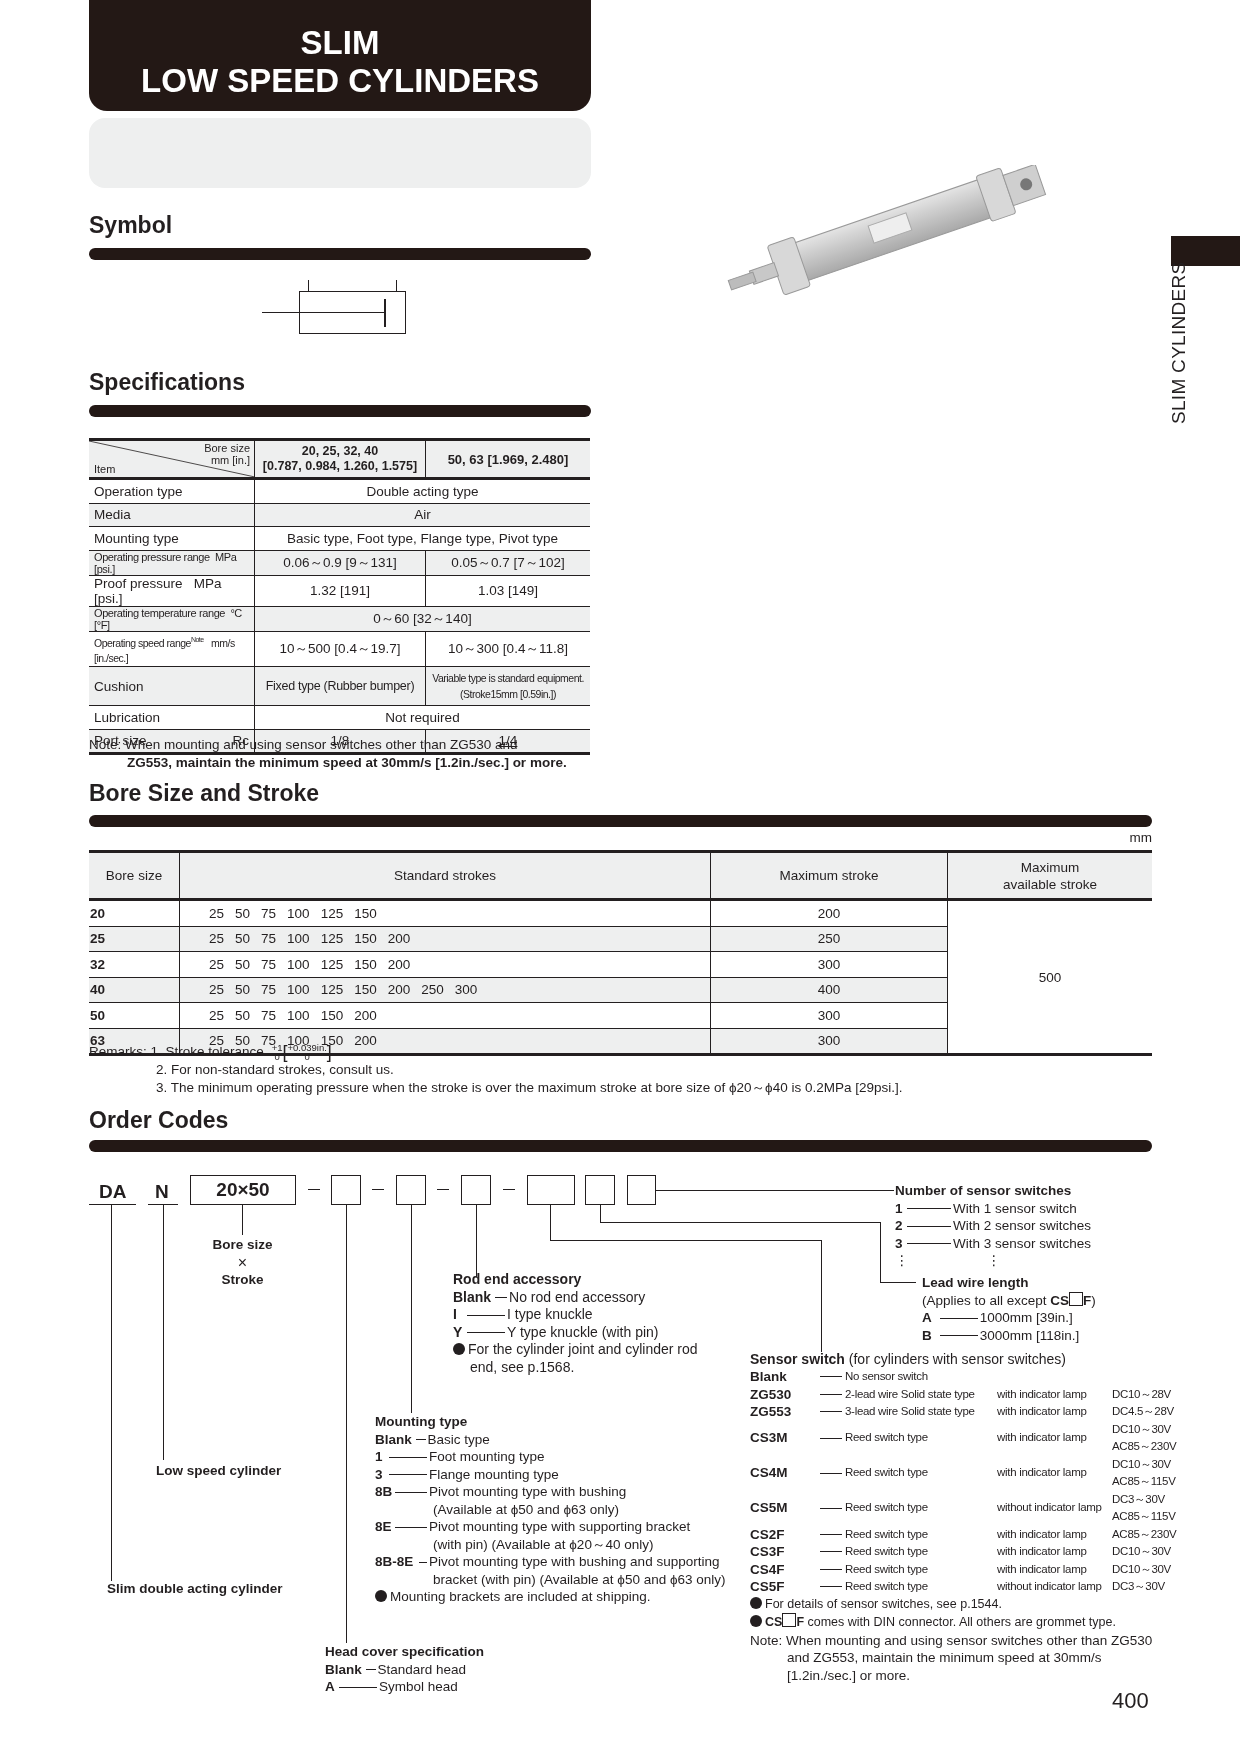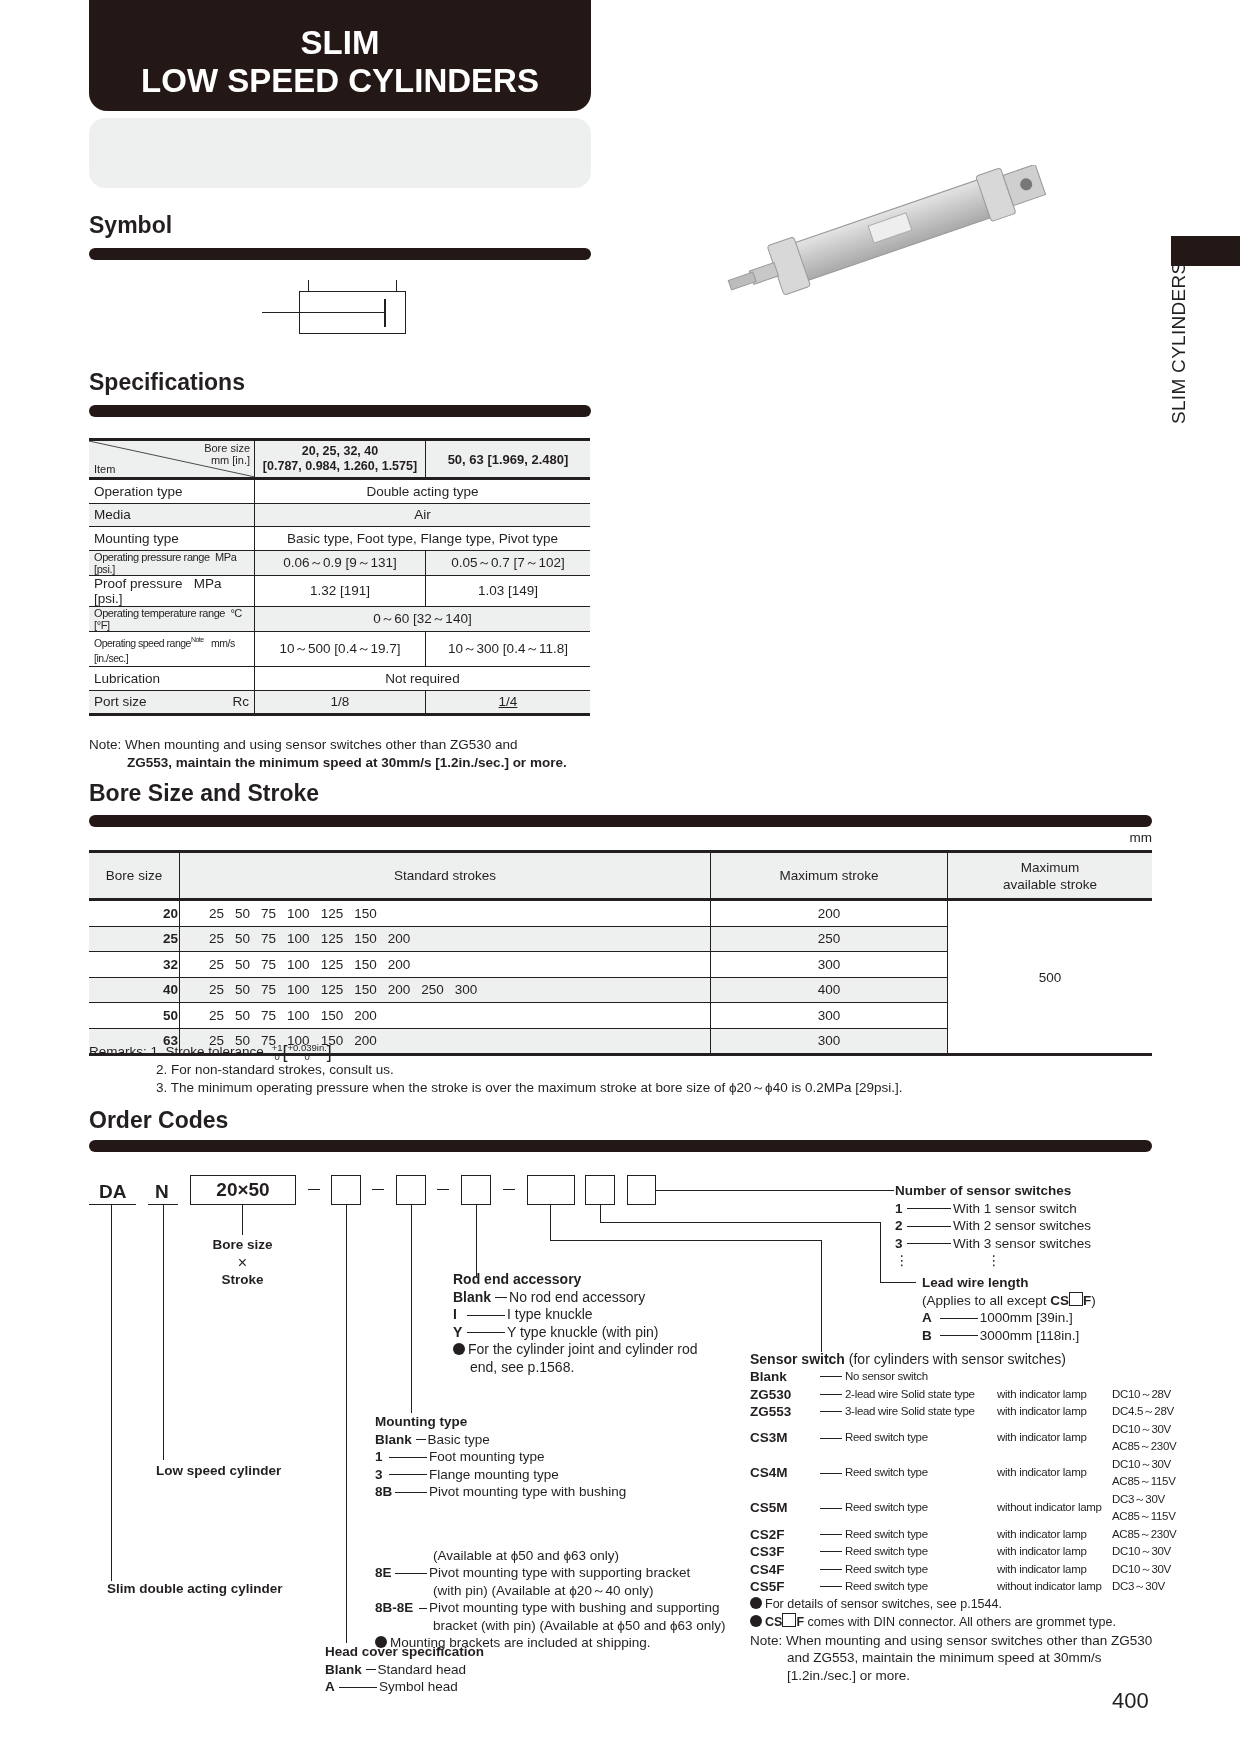--- a/index.html
+++ b/index.html
@@ -21,21 +21,21 @@
   .spec tr.g td{background:#eeefef;}
   .spec .hdr td{background:#eeefef;border-top:3px solid #231f20;border-bottom:3px solid #231f20;height:36px;font-weight:bold;font-size:12.5px;text-align:center;line-height:15px;}
   .spec .small{font-size:11px;letter-spacing:-0.4px;}
   .spec .tiny{font-size:10.5px;letter-spacing:-0.5px;line-height:16px;}
   .bore{left:89px;top:850px;width:1063px;font-size:13.5px;}
   .bore th{background:#eeefef;font-weight:normal;border-top:3px solid #231f20;border-bottom:3px solid #231f20;height:43px;line-height:17px;}
   .bore td{border-bottom:1px solid #231f20;height:22.5px;}
   .bore tr.g td.gc{background:#eeefef;}
   .bore .vb{border-right:1px solid #231f20;}
   .bore tr:last-child td{border-bottom:3px solid #231f20;}
-  .bore .bs{width:88px;text-align:right;font-weight:bold;}
+  .bore .bs{width:88px;text-align:left;font-weight:bold;}
   .bore .st{width:500px;padding-left:29px;}
   .bore .st span{display:inline-block;margin-right:11px;}
   .bore .mx{width:234px;text-align:center;}
   .bore .ma{text-align:center;background:#fff !important;}
   .txt13{font-size:13.5px;line-height:18px;}
   .b{font-weight:bold;}
   .oc-code{font-weight:bold;font-size:19px;}
   .oc-box{border:1px solid #231f20;box-sizing:border-box;}
   .line{background:#231f20;}
   .leg{font-size:14px;line-height:17.5px;white-space:nowrap;}
@@ -137,20 +137,28 @@
   </tr>
   <tr class="g">
     <td class="lbl small"><span>Operating temperature range</span>&nbsp;&nbsp;<span>°C [°F]</span></td>
     <td class="c" colspan="2">0～60 [32～140]</td>
   </tr>
   <tr>
     <td class="lbl tiny"><span>Operating speed range</span><sup style="font-size:7px;">Note</sup>&nbsp;&nbsp;&nbsp;<span>mm/s [in./sec.]</span></td>
     <td class="c mid">10～500 [0.4～19.7]</td>
     <td class="c">10～300 [0.4～11.8]</td>
   </tr>
+  <tr class="g">
+    <td class="lbl" style="height:38px;">Cushion</td>
+    <td class="c mid" style="font-size:12.5px;letter-spacing:-0.3px;padding:0 2px;">Fixed type (Rubber bumper)</td>
+    <td class="c" style="font-size:10.5px;letter-spacing:-0.5px;line-height:16px;padding:0 2px;">
+      <div>Variable type is standard equipment.</div>
+      <div>(Stroke15mm [0.59in.])</div>
+    </td>
+  </tr>
   <tr>
         <td class="lbl">Lubrication</td>
         <td class="c" colspan="2">Not required</td>
       </tr>
   <tr class="g">
     <td class="lbl" style="border-bottom:3px solid #231f20;"><span>Port size</span><span style="float:right;">Rc</span></td>
     <td class="c mid" style="border-bottom:3px solid #231f20;">1/8</td>
     <td class="c" style="border-bottom:3px solid #231f20;text-decoration:underline;">1/4</td>
   </tr>
 </tbody>
@@ -273,21 +281,21 @@
   <div><span class="bullet"></span><span>For the cylinder joint and cylinder rod</span></div>
   <div style="padding-left:17px;">end, see p.1568.</div>
 </div>
 
 <div class="abs leg" style="left:375px;top:1413px;font-size:13.5px;">
   <div class="b">Mounting type</div>
   <div><span class="k">Blank</span> <span class="dash" style="width:10px;"></span><span class="d">Basic type</span></div>
   <div><span class="k" style="width:14px;">1</span><span class="dash" style="width:38px;"></span><span class="d">Foot mounting type</span></div>
   <div><span class="k" style="width:14px;">3</span><span class="dash" style="width:38px;"></span><span class="d">Flange mounting type</span></div>
   <div><span class="k" style="width:20px;">8B</span><span class="dash" style="width:32px;"></span><span class="d">Pivot mounting type with bushing</span></div>
-  <div style="padding-left:58px;margin-top:46px;">(Available at ϕ50 and ϕ63 only)</div>
+  <div style="padding-left:58px;">(Available at ϕ50 and ϕ63 only)</div>
   <div><span class="k" style="width:20px;">8E</span><span class="dash" style="width:32px;"></span><span class="d">Pivot mounting type with supporting bracket</span></div>
   <div style="padding-left:58px;">(with pin) (Available at ϕ20～40 only)</div>
   <div><span class="k" style="width:44px;">8B-8E</span><span class="dash" style="width:8px;"></span><span class="d">Pivot mounting type with bushing and supporting</span></div>
   <div style="padding-left:58px;">bracket (with pin) (Available at ϕ50 and ϕ63 only)</div>
   <div><span class="bullet"></span><span>Mounting brackets are included at shipping.</span></div>
 </div>
 
 <div class="abs leg" style="left:325px;top:1643px;font-size:13.5px;">
   <div class="b">Head cover specification</div>
   <div><span class="k">Blank</span> <span class="dash" style="width:10px;"></span><span class="d">Standard head</span></div>

